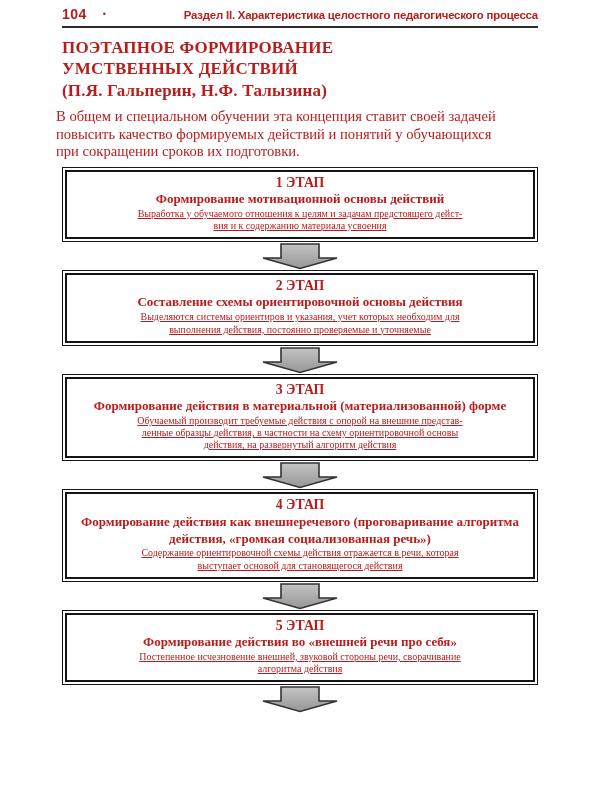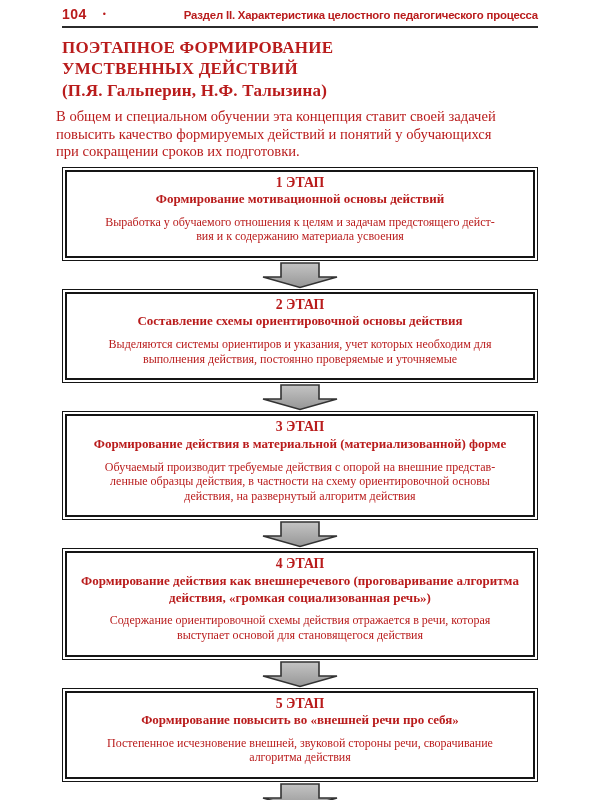--- a/index.html
+++ b/index.html
@@ -26,21 +26,21 @@
   .intro{
     text-align:left;font-size:14.6px;line-height:1.2;white-space:pre-line;
     margin:0 -6px 6px -6px;
   }
   
   .stages{display:flex;flex-direction:column;align-items:stretch;}
   .stage-box{border:1px solid #151515;padding:2px;background:#fff;}
   .stage-inner{border:2px solid #151515;padding:2px 5px 5px 5px;text-align:center;}
   .stage-label{font-weight:bold;font-size:13.8px;line-height:1.25;}
   .stage-subtitle{font-weight:bold;font-size:13px;line-height:1.3;white-space:pre-line;}
-  .stage-body{font-size:12px;line-height:1.22;white-space:pre-line;margin:7px -2px;}
+  .stage-body{font-size:10px;line-height:1.22;white-space:pre-line;margin:0 -2px;text-decoration:underline;}
   .arrow{display:block;margin:1px auto 0 auto;flex:0 0 auto;}
 </style>
 </head>
 <body>
 
 <div class="page">
 
   <div class="runhead">
     <span class="page-num">104</span>
     <span class="head-bullet">•</span>
@@ -113,21 +113,21 @@
       </div>
     </div>
 
     <svg class="arrow" width="78" height="27" viewBox="0 0 78 27">
       <polygon points="20,1 58,1 58,15 76,15 39,25.5 2,15 20,15" fill="url(#g1)" stroke="#333333" stroke-width="1.6"></polygon>
     </svg>
 
     <div class="stage-box">
       <div class="stage-inner">
         <div class="stage-label">5 ЭТАП</div>
-        <div class="stage-subtitle">Формирование повысить во «внешней речи про себя»</div>
+        <div class="stage-subtitle">Формирование действия во «внешней речи про себя»</div>
         <div class="stage-body">Постепенное исчезновение внешней, звуковой стороны речи, сворачивание
 алгоритма действия</div>
       </div>
     </div>
 
     <svg class="arrow" width="78" height="27" viewBox="0 0 78 27">
       <polygon points="20,1 58,1 58,15 76,15 39,25.5 2,15 20,15" fill="url(#g1)" stroke="#333333" stroke-width="1.6"></polygon>
     </svg>
 
   </div>

